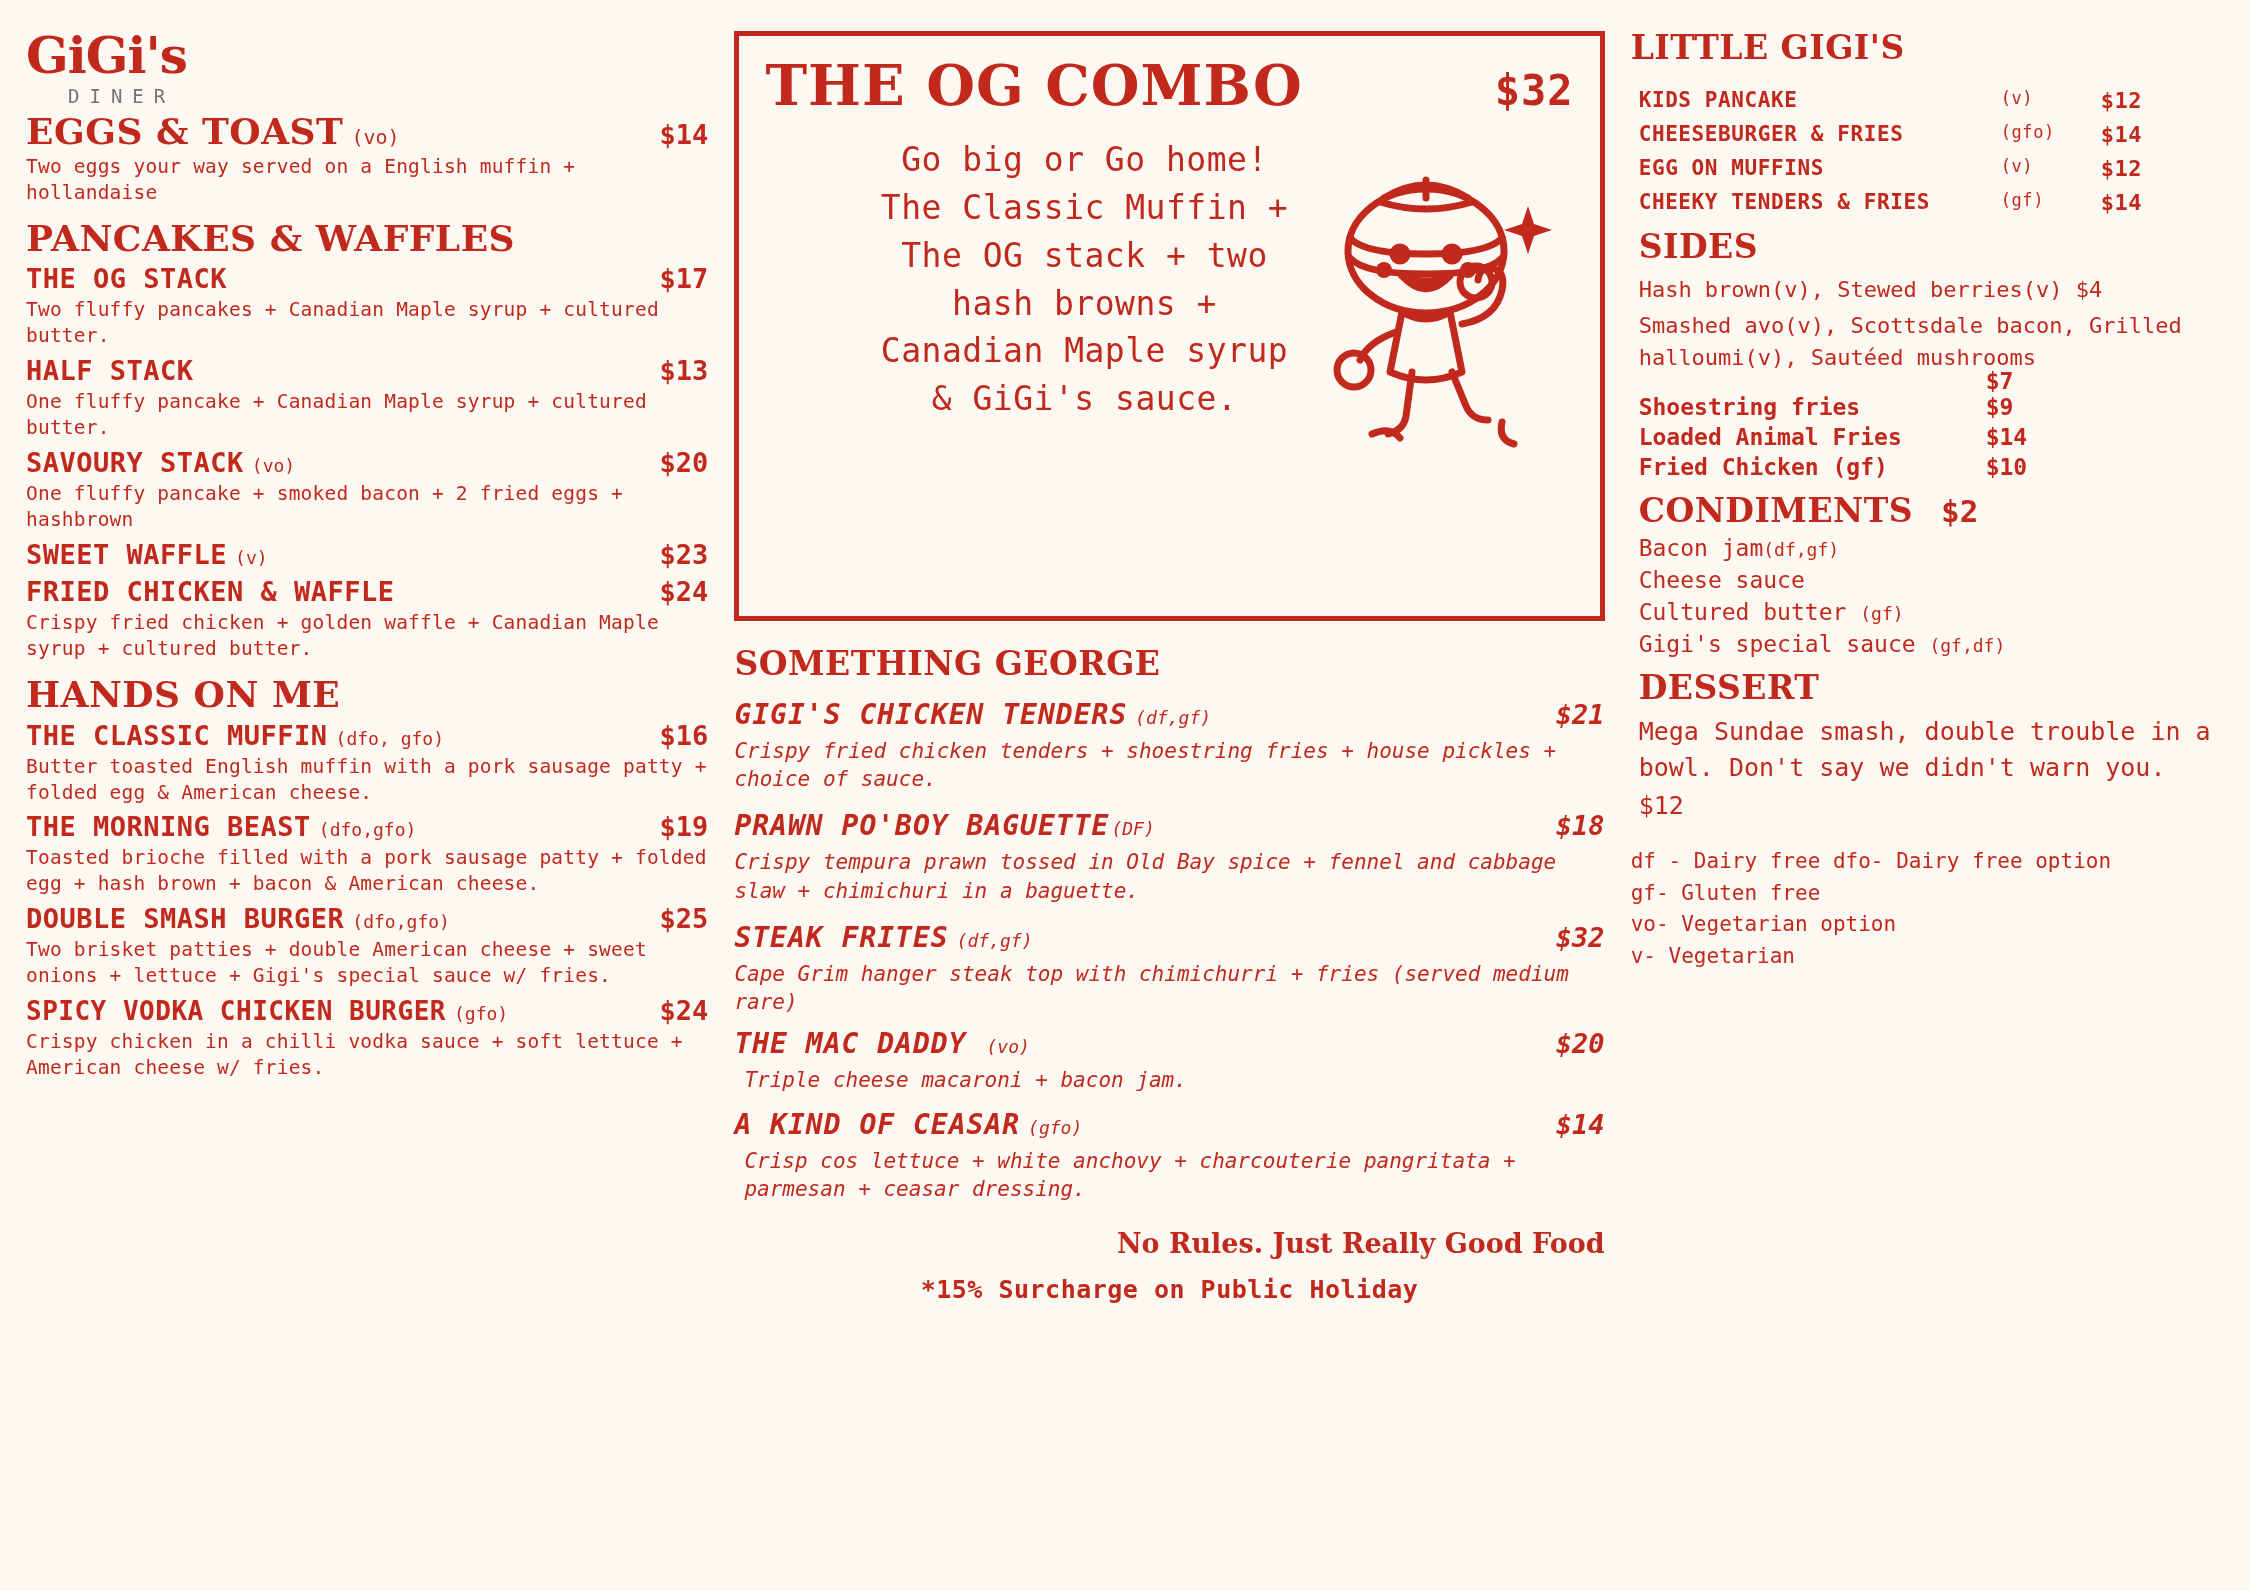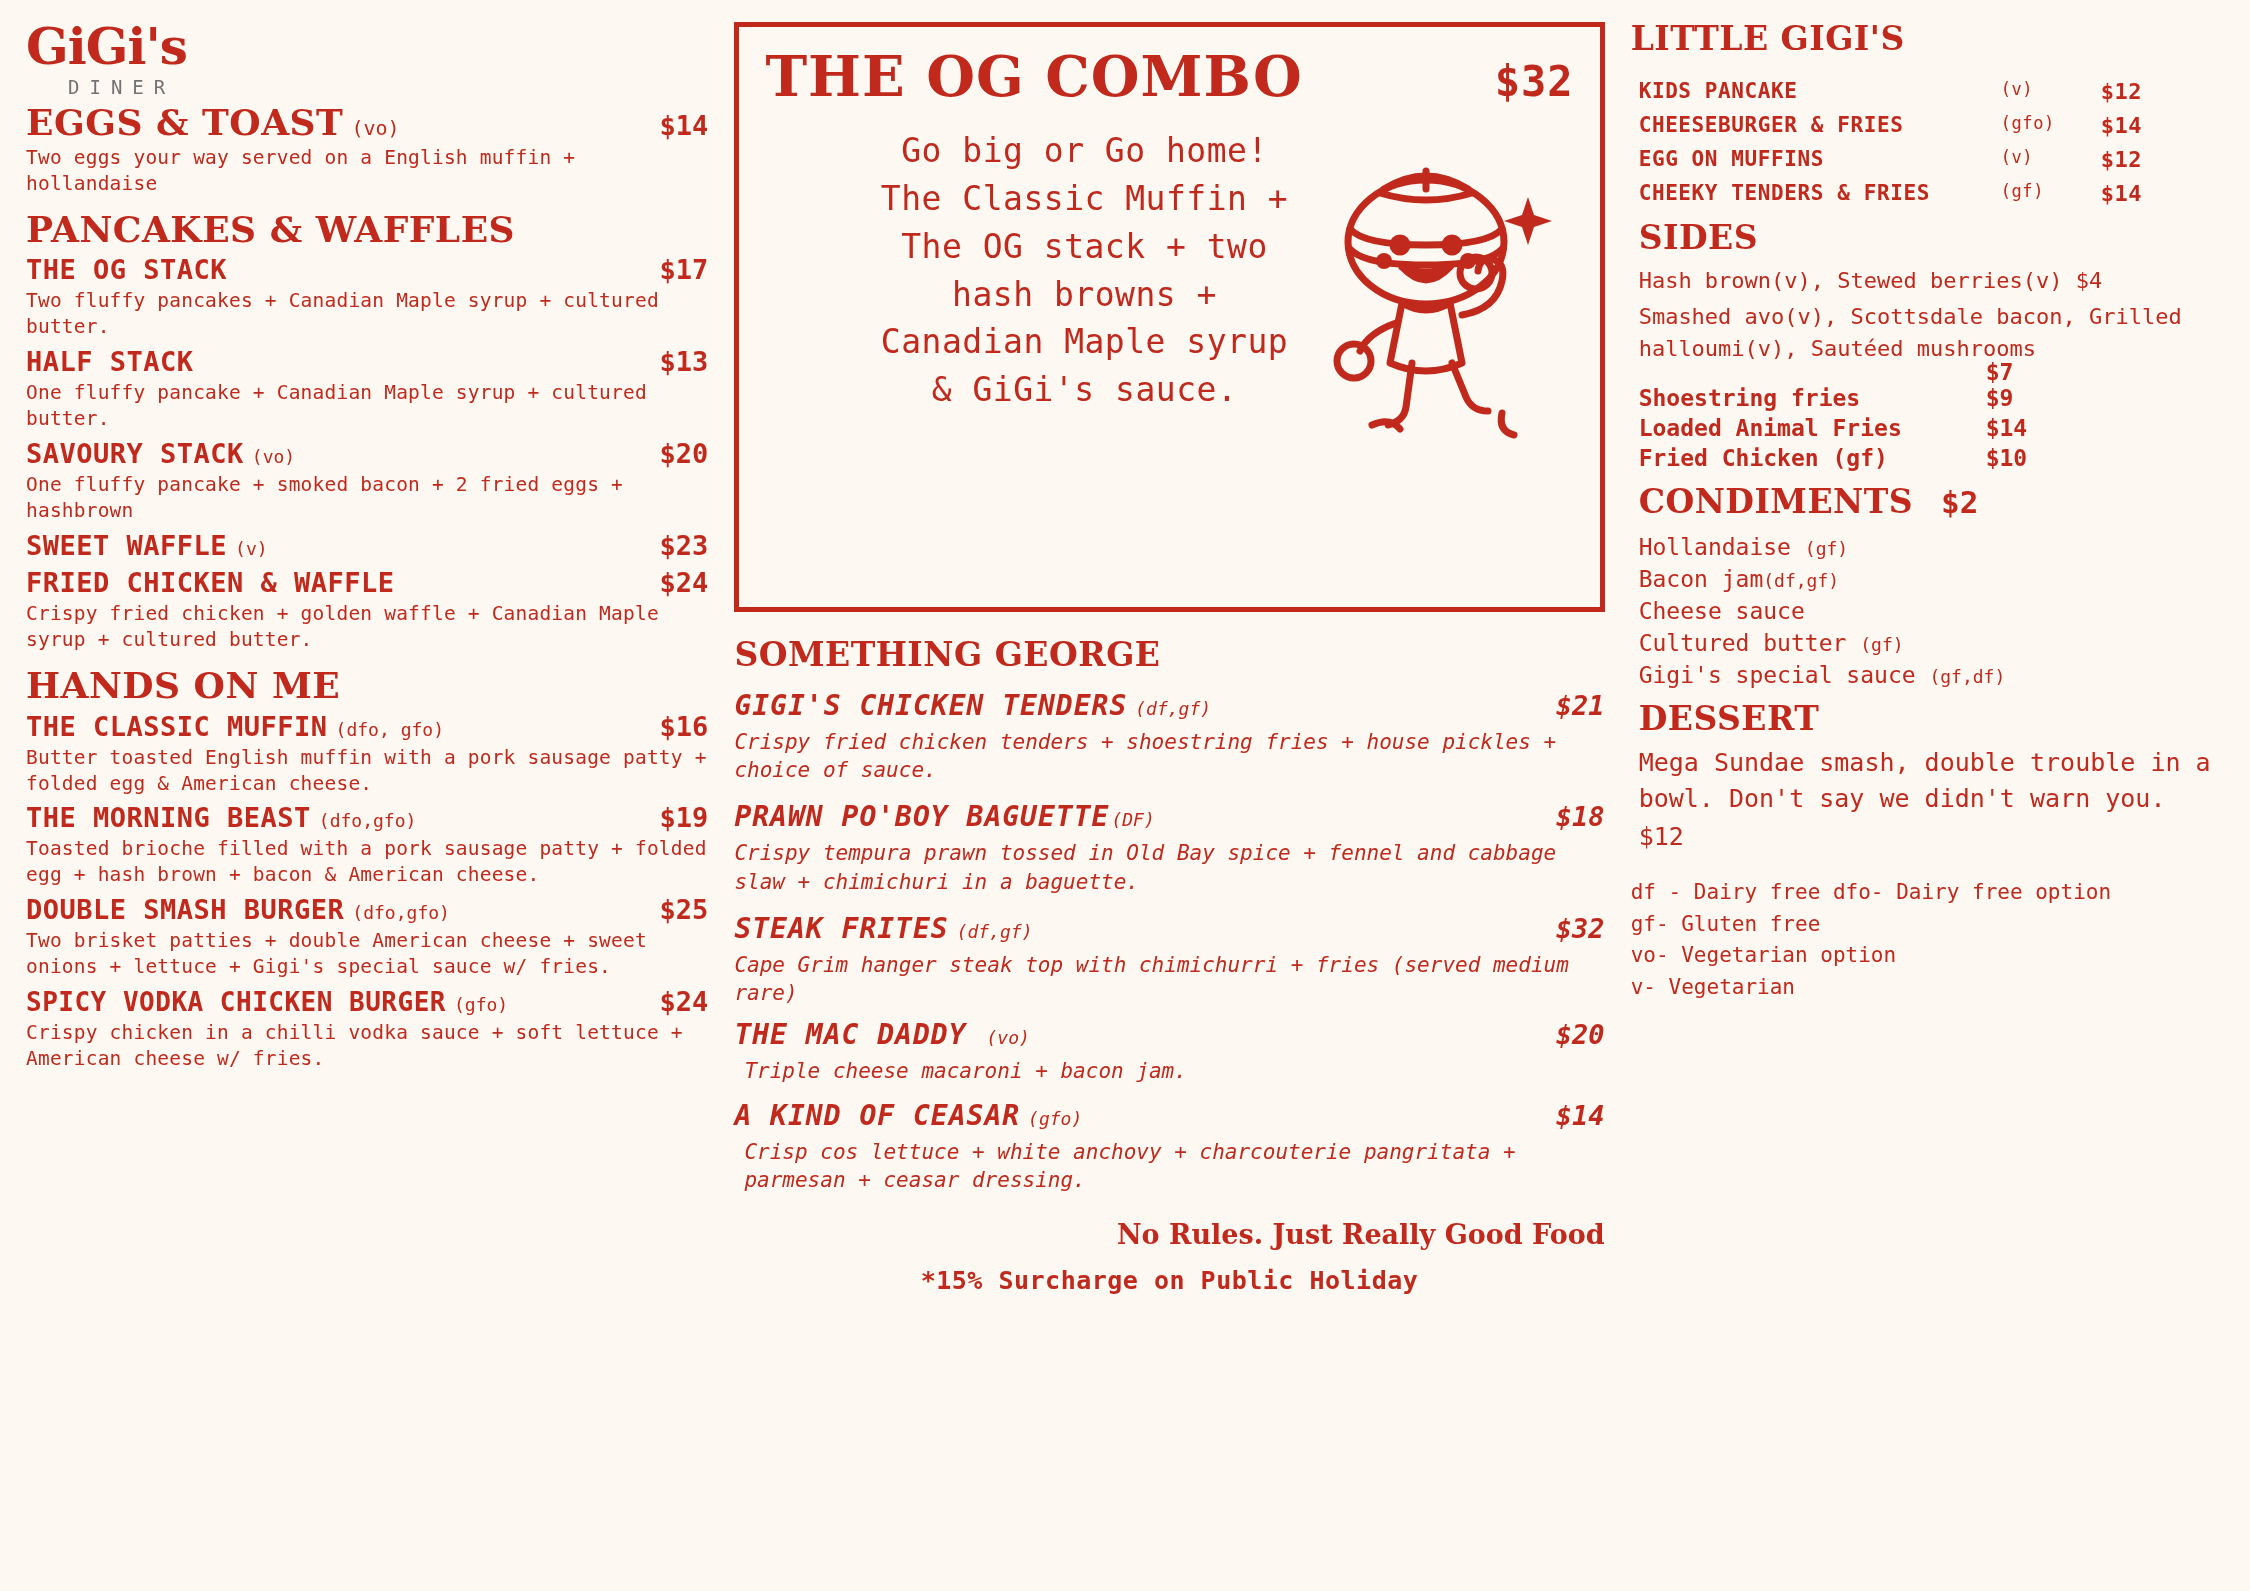--- a/index.html
+++ b/index.html
@@ -8,21 +8,21 @@
     height: 1591px;
     background: #fdf8f2;
     font-family: "DejaVu Sans Mono", monospace;
     color: #c0291c;
     overflow: hidden;
   }
   .page {
     position: relative;
     width: 2250px;
     height: 1591px;
-    padding: 22px 26px;
+    padding: 31px 26px;
     display: flex;
     gap: 26px;
   }
   .col { position: relative; }
   .col-left  { width: 690px; }
   .col-mid   { width: 880px; }
   .col-right { width: 600px; }
 
   
   .brand {
@@ -457,23 +457,20 @@
     <div class="side-row">
       <span>Fried Chicken (gf)</span>
       <span class="p">$10</span>
     </div>
 
     <div class="cond-head-row" style="margin-left:8px;">
       <span class="sect-head small" style="margin-bottom:0;">CONDIMENTS</span>
       <span class="cond-head-price">$2</span>
     </div>
 
-    <div class="cond-line" style="margin-top:14px;">
-      <span>Hollandaise </span><span class="t">(gf)</span>
-    </div>
     <div class="cond-line">
       <span>Bacon jam</span><span class="t">(df,gf)</span>
     </div>
     <div class="cond-line">
       <span>Cheese sauce</span><span class="t"></span>
     </div>
     <div class="cond-line">
       <span>Cultured butter </span><span class="t">(gf)</span>
     </div>
     <div class="cond-line">

